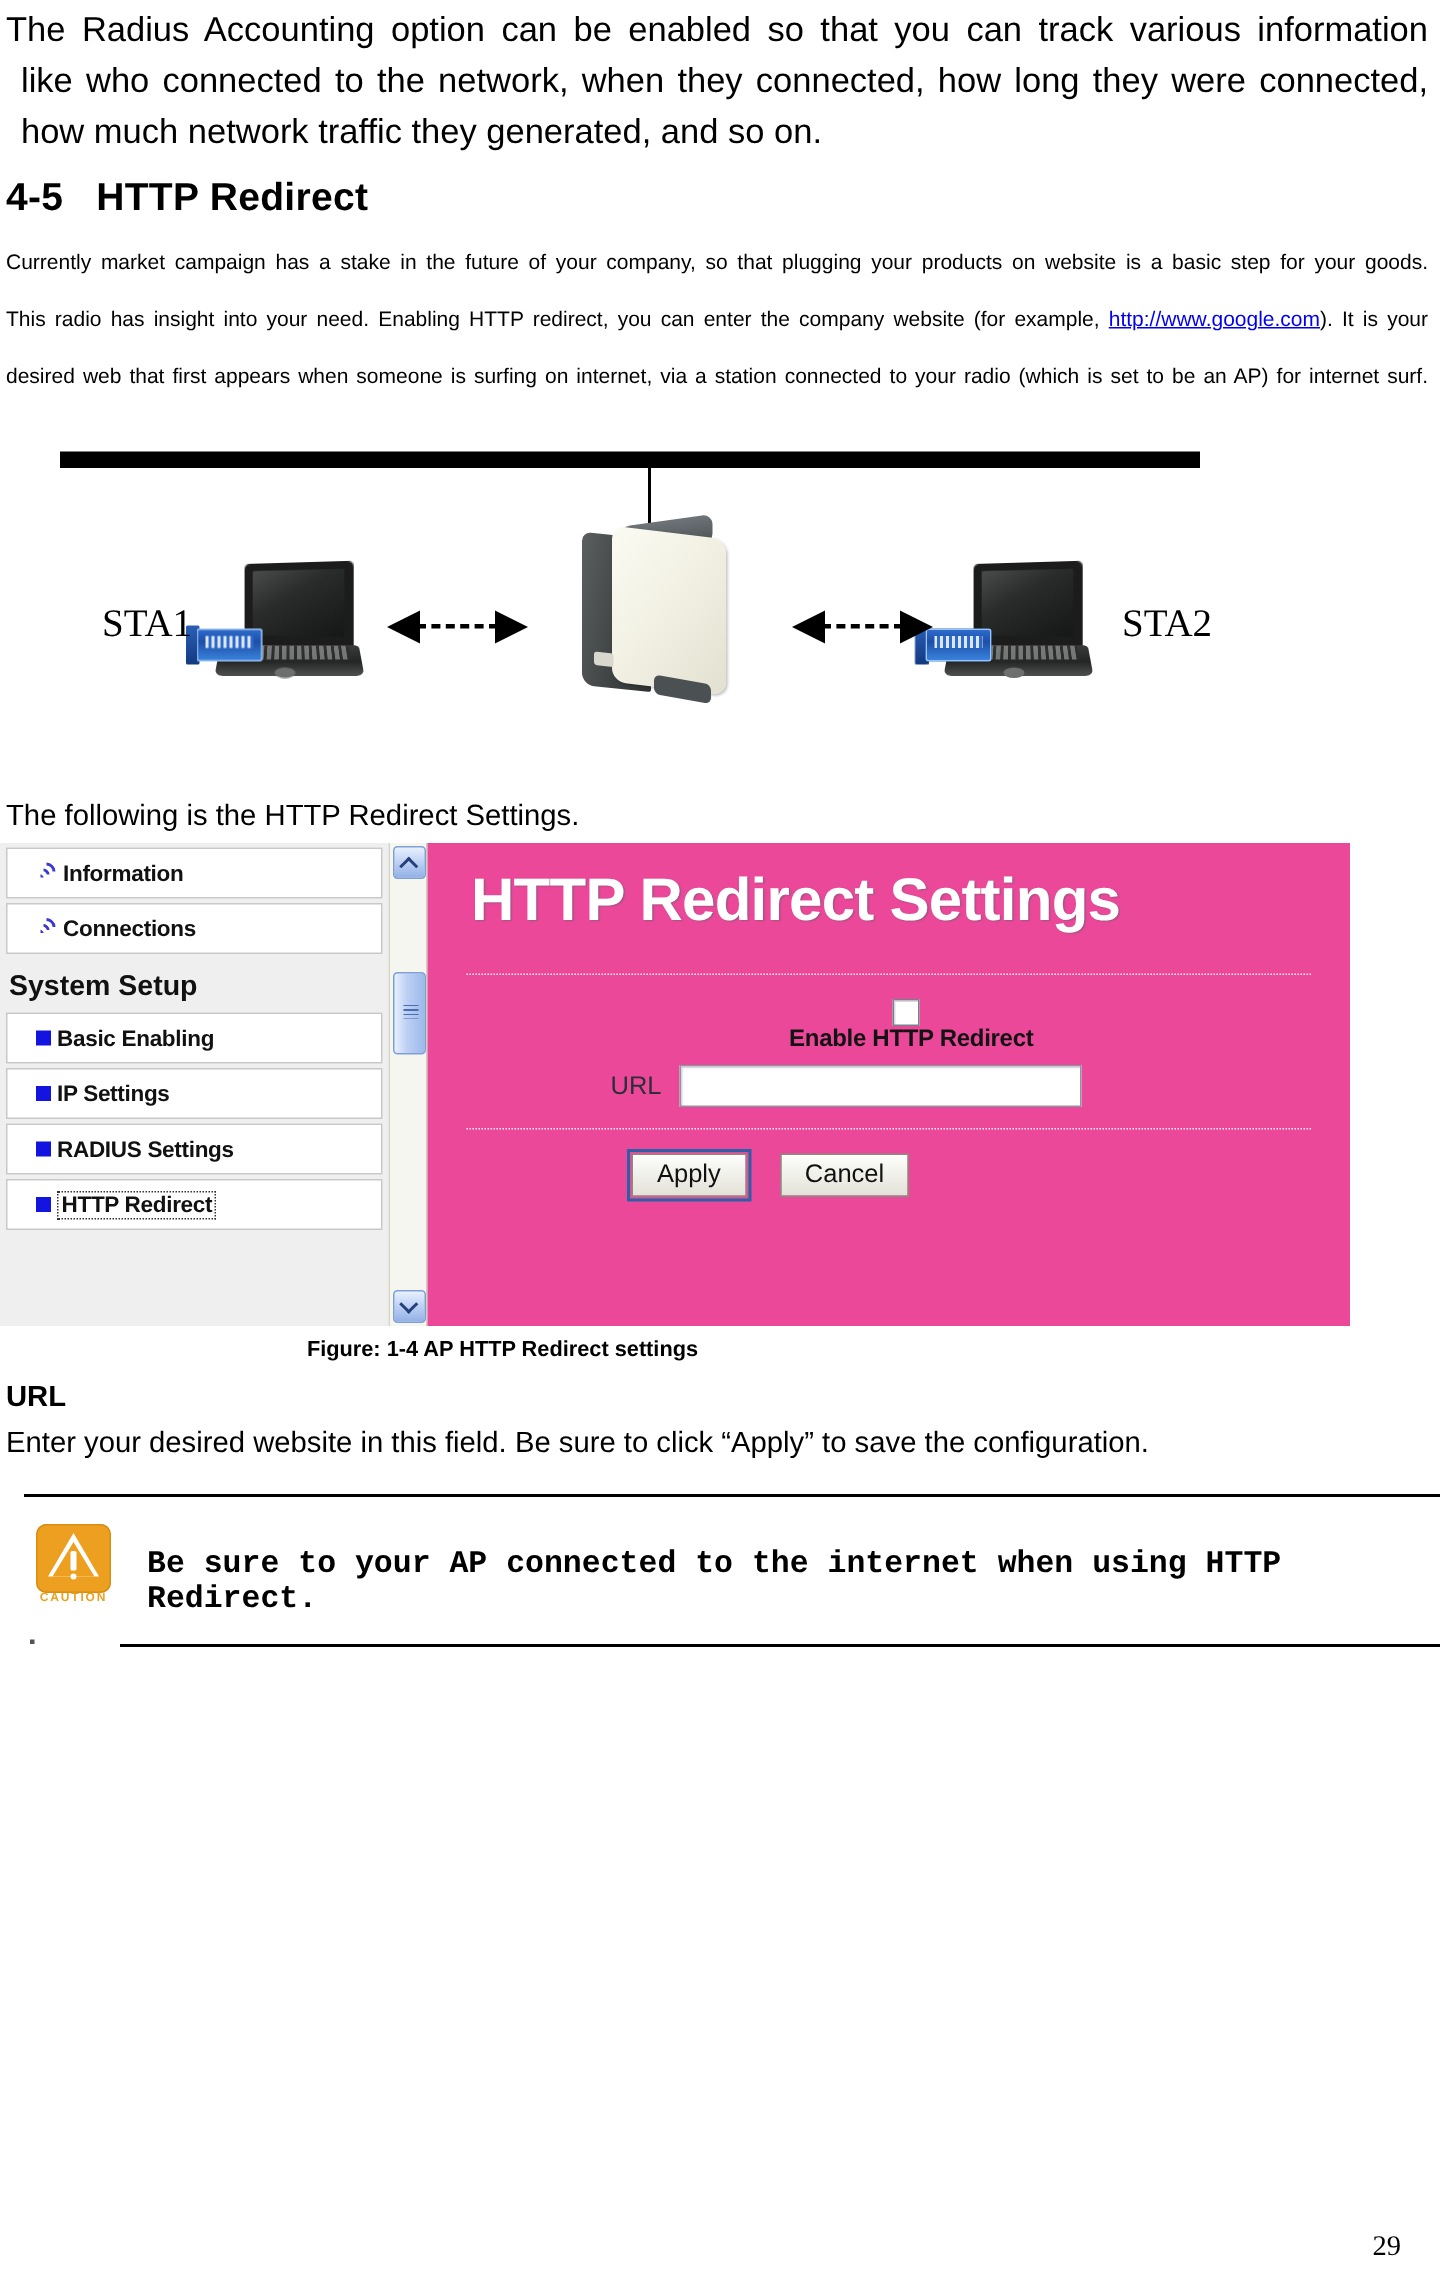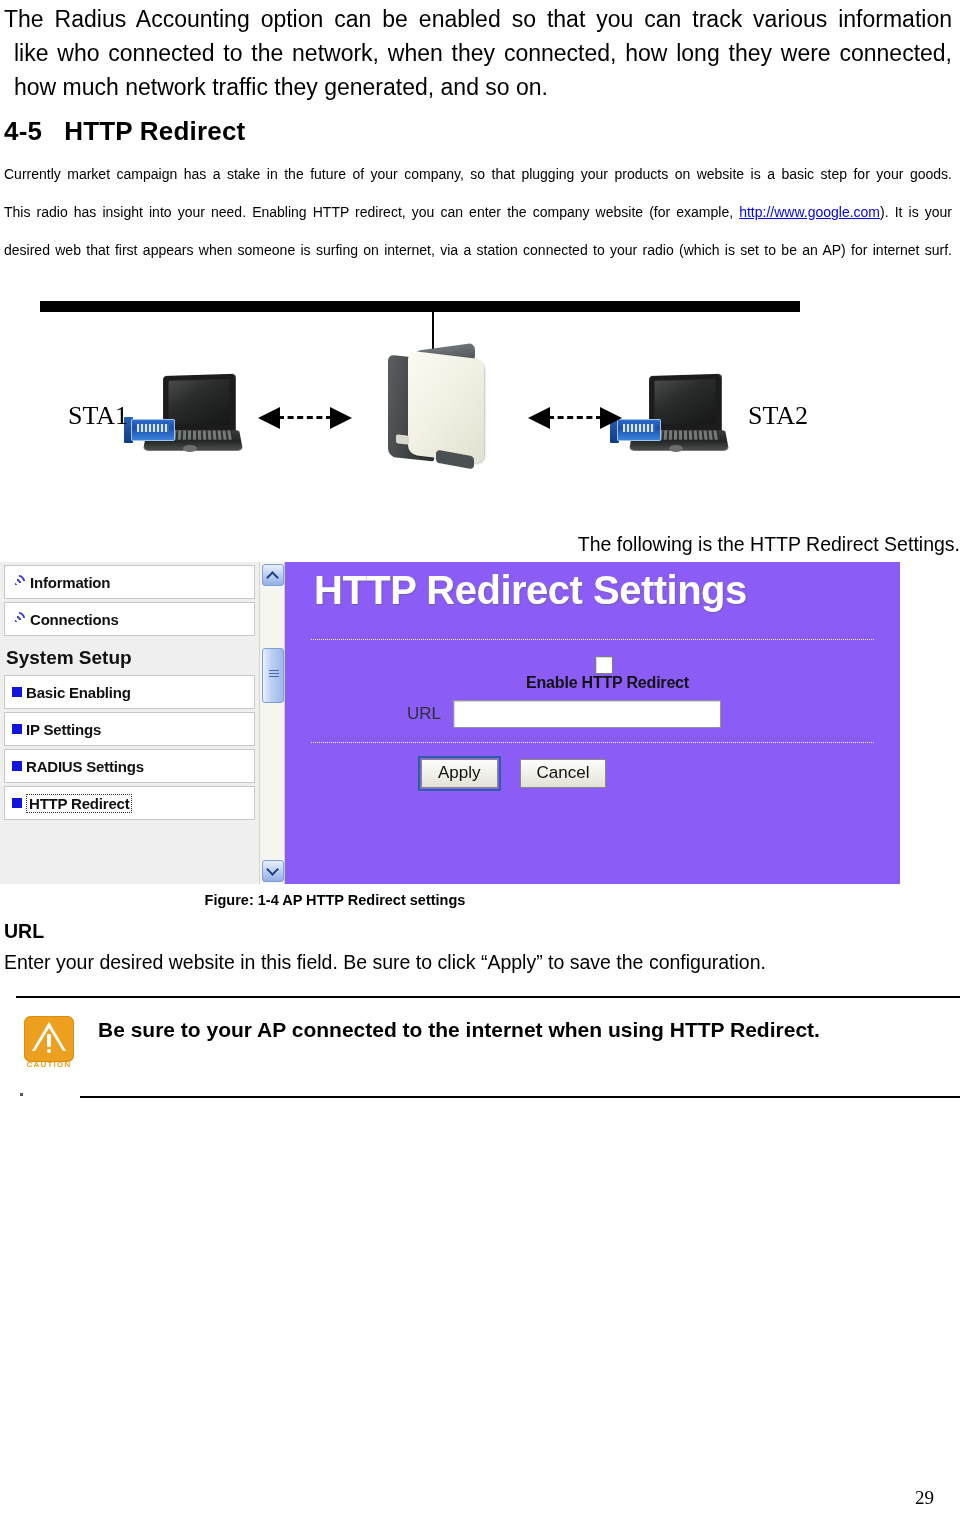--- a/index.html
+++ b/index.html
@@ -195,21 +195,20 @@
     font-size: 26px;
     color: #000;
   }
   .sta-label.s1 { left: 68px; }
   .sta-label.s2 { left: 748px; }
 
   
   .follow-line {
     font-size: 19.5px;
     margin: 0 0 6px 4px;
-    text-align: right;
   }
 
   
   .ui-shot {
     position: relative;
     width: 900px;
     height: 322px;
     margin-left: 0px;
     background: #ffffff;
     display: flex;
@@ -221,21 +220,21 @@
     position: relative;
     padding: 3px 4px 0 4px;
   }
   .nav-item {
     height: 34px;
     background: #ffffff;
     border: 1px solid #c8c8c8;
     margin-bottom: 3px;
     display: flex;
     align-items: center;
-    padding-left: 7px;
+    padding-left: 19px;
     font-size: 15px;
     font-weight: bold;
     color: #111;
     letter-spacing: -0.2px;
   }
   .nav-item .wave-icon {
     width: 15px; height: 14px;
     margin-right: 3px;
     position: relative;
     flex: 0 0 auto;
@@ -302,23 +301,23 @@
     border-radius: 3px;
   }
   .sb-thumb .grip {
     position: absolute; left: 6px; top: 21px;
     width: 10px; height: 9px;
     background: repeating-linear-gradient(180deg,#4a6cb0 0 1px,transparent 1px 3px);
   }
 
   .ui-panel {
     flex: 1;
-    background: #8b5cf6;
-    position: relative;
-    padding: 4px 26px 0 26px;
+    background: #ec4899;
+    position: relative;
+    padding: 14px 26px 0 26px;
   }
   .panel-title {
     font-size: 40px;
     font-weight: bold;
     color: #ffffff;
     letter-spacing: -0.5px;
     text-shadow: 1px 1px 1px rgba(90,95,110,.5);
     margin: 2px 0 0 3px;
   }
   .divider {
@@ -447,22 +446,22 @@
   .caution-icon .cap {
     position: absolute; left: 0; top: 44px;
     width: 50px;
     text-align: center;
     font-size: 8px;
     font-weight: bold;
     letter-spacing: 1.2px;
     color: #eda01f;
   }
   .note-text {
-    position: absolute; left: 98px; top: 22px;
-    font-family: Liberation Sans, sans-serif;
+    position: absolute; left: 98px; top: 36px;
+    font-family: Liberation Mono, monospace;
     font-size: 21px;
     font-weight: bold;
     color: #000;
   }
 
   .page-number {
     position: absolute;
     right: 26px; bottom: 14px;
     font-family: "Liberation Serif", serif;
     font-size: 19px;

